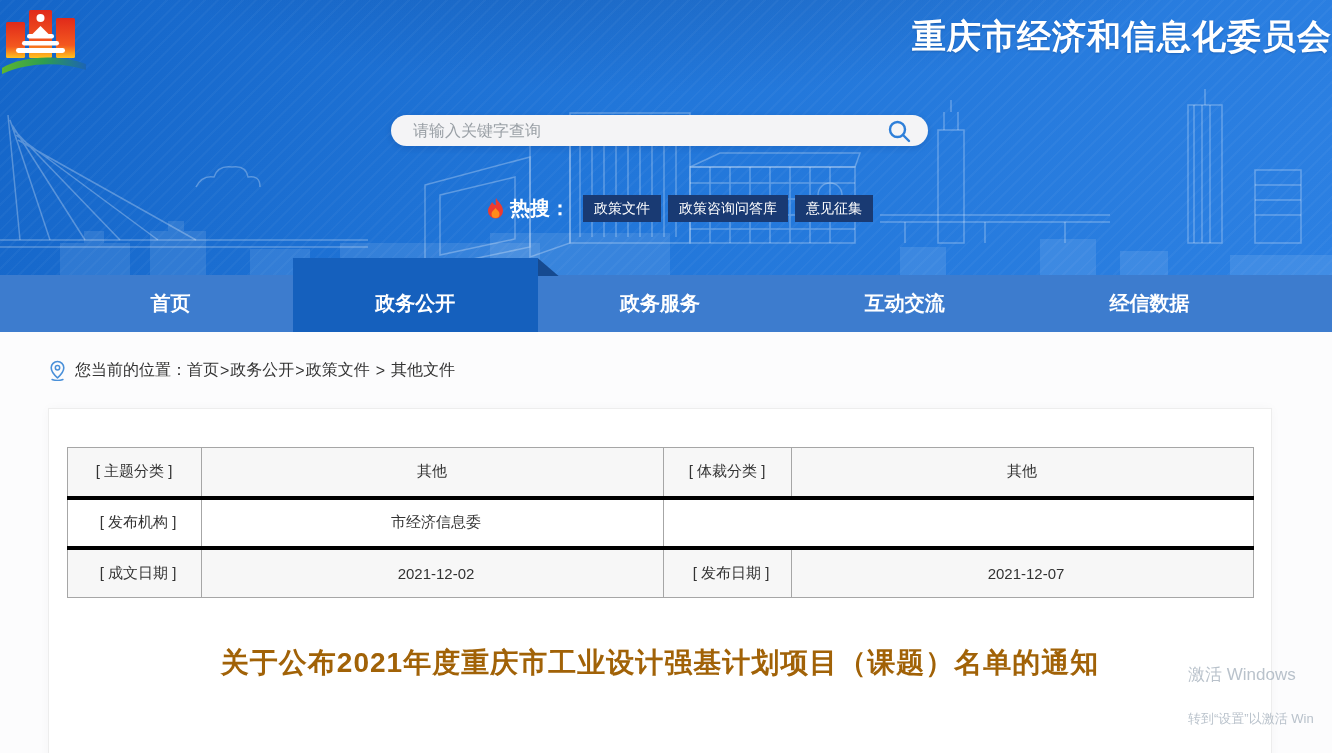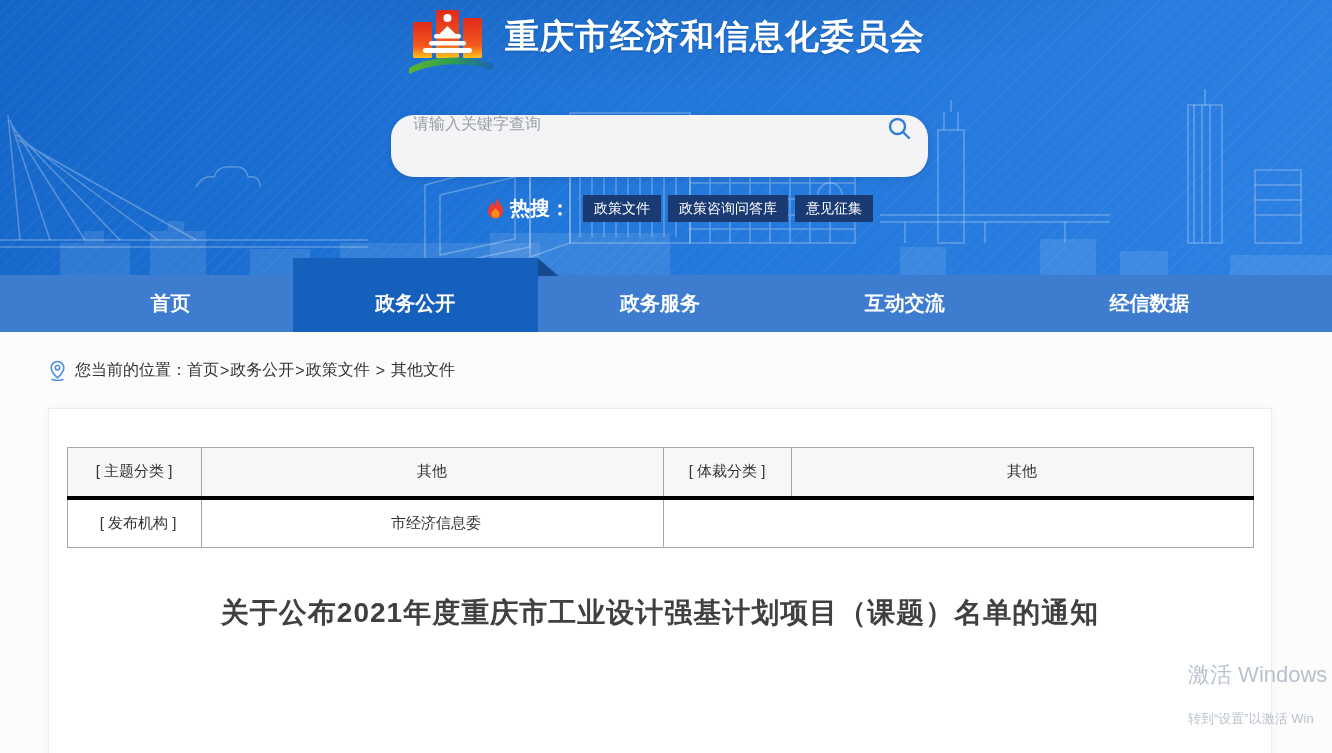--- a/index.html
+++ b/index.html
@@ -9,29 +9,29 @@
 
   
   .banner { position:absolute; top:0; left:0; width:1332px; height:275px;
     background:linear-gradient(115deg,#1465c8 0%,#2176d9 45%,#2c80e2 100%); overflow:hidden; }
   .banner::before { content:""; position:absolute; inset:0;
     background:radial-gradient(ellipse 900px 320px at 50% -130px, rgba(8,40,96,.30), rgba(8,40,96,0) 70%); }
   .banner::after { content:""; position:absolute; inset:0;
     background:repeating-linear-gradient(135deg, rgba(255,255,255,.03) 0 2px, transparent 2px 9px); }
   .cityscape { position:absolute; bottom:0; left:0; z-index:1; }
 
-  .brand { position:absolute; top:6px; left:0; right:0; display:flex; justify-content:center;
+  .brand { position:absolute; top:6px; left:0; right:0; display:flex; justify-content:space-between;
     align-items:flex-start; gap:10px; z-index:3; }
   .brand-text { padding-top:8px; }
   .site-title { color:#fff; font-size:34px; font-weight:bold; letter-spacing:1px;
     text-shadow:0 1px 2px rgba(0,30,80,.25); }
   .site-url { color:rgba(255,255,255,.95); font-size:15px; letter-spacing:4px; margin-top:6px; }
 
-  .search-bar { position:absolute; top:115px; left:391px; width:537px; height:62px; z-index:3;
-    background:#f4f4f6; border-radius:23px; display:flex; align-items:flex-start;
+  .search-bar { position:absolute; top:115px; left:391px; width:537px; height:31px; z-index:3;
+    background:#f4f4f6; border-radius:23px; display:flex; align-items:center;
     box-shadow:0 2px 6px rgba(0,30,80,.15); }
   .search-bar input { flex:1; border:none; outline:none; background:transparent;
     font-size:16px; color:#333; padding:0 10px 0 22px; font-family:inherit; }
   .search-bar input::placeholder { color:#9aa0a6; }
   .search-btn { border:none; background:transparent; cursor:pointer; padding:0 16px 0 0;
     display:flex; align-items:center; }
 
   .hot-row { position:absolute; top:195px; left:487px; height:27px; display:flex;
     align-items:center; z-index:3; }
   .hot-label { color:#fff; font-size:20px; font-weight:bold; margin:0 6px 0 6px; }
@@ -64,26 +64,26 @@
   table.meta td { height:50px; text-align:center; font-size:15px; color:#333;
     overflow:hidden; white-space:nowrap; }
   table.meta col.c1 { width:134px; } table.meta col.c2 { width:462px; }
   table.meta col.c3 { width:128px; } table.meta col.c4 { width:462px; }
   table.meta td + td { border-left:1px solid #a6a6a6; }
   table.meta tr + tr td { border-top:4px solid #000000;padding-left:8px; }
   table.meta tr.shaded td { background:#f7f7f7; }
   table.meta td.merged { border-left:none; }
 
   .doc-title { text-align:center; margin-top:46px; font-size:28px; font-weight:bold;
-    color:#404040; letter-spacing:1px; }
+    color:#a16207; letter-spacing:1px; }
 
   
   .win-activate { position:absolute; left:1188px; top:663px; z-index:9;
     color:rgba(135,150,165,.58); white-space:nowrap; pointer-events:none; }
-  .win-activate .l1 { font-size:22px; line-height:24px; }
+  .win-activate .l1 { font-size:17px; line-height:24px; }
   .win-activate .l2 { font-size:13px; margin-top:23px; }
 </style>
 </head>
 <body>
 
 <header class="banner">
   <svg class="cityscape" width="1332" height="200" viewBox="0 0 1332 200">
     <g stroke="rgba(255,255,255,0.28)" stroke-width="1.5" fill="none">
 
       <path d="M8,40 L20,165 M10,45 L50,165 M12,50 L85,165 M14,55 L120,165 M16,60 L158,165 M18,65 L196,165"></path>
@@ -225,20 +225,26 @@
       <td>其他</td>
       <td>[ 体裁分类 ]</td>
       <td>其他</td>
     </tr>
     <tr>
       <td>[ 发布机构 ]</td>
       <td>市经济信息委</td>
       <td></td>
       <td class="merged"></td>
     </tr>
+    <tr class="shaded">
+      <td>[ 成文日期 ]</td>
+      <td>2021-12-02</td>
+      <td>[ 发布日期 ]</td>
+      <td>2021-12-07</td>
+    </tr>
   </tbody>
     </table>
 
   <h1 class="doc-title">关于公布2021年度重庆市工业设计强基计划项目（课题）名单的通知</h1>
 </main>
 
 <div class="win-activate">
   <div class="l1">激活 Windows</div>
   <div class="l2">转到“设置”以激活 Win</div>
 </div>

